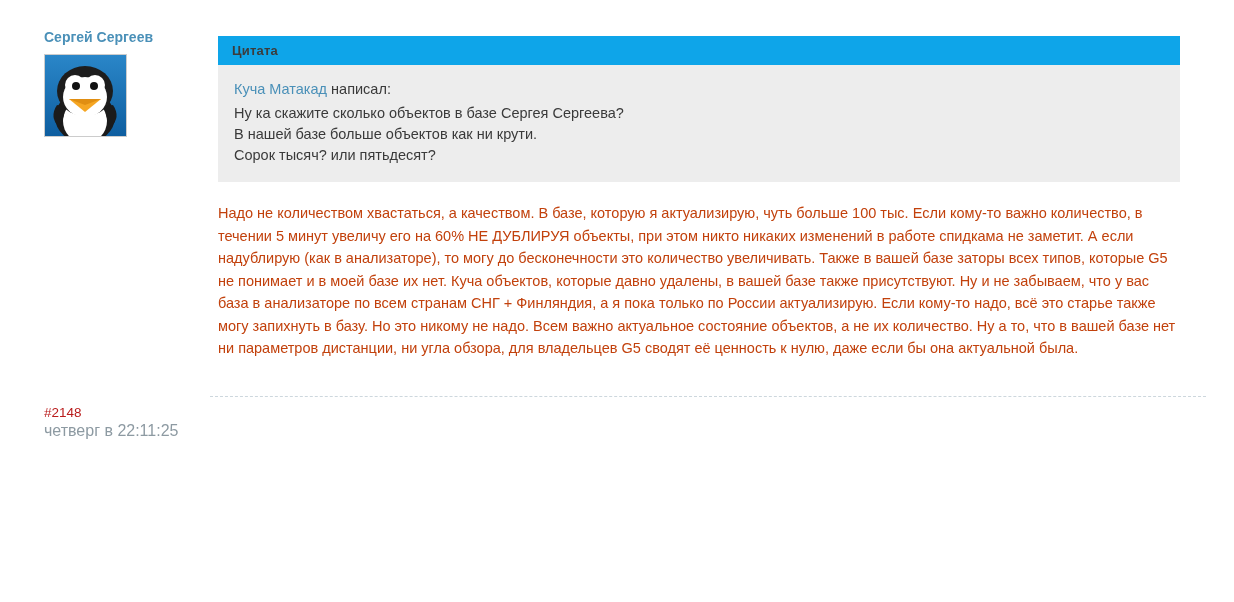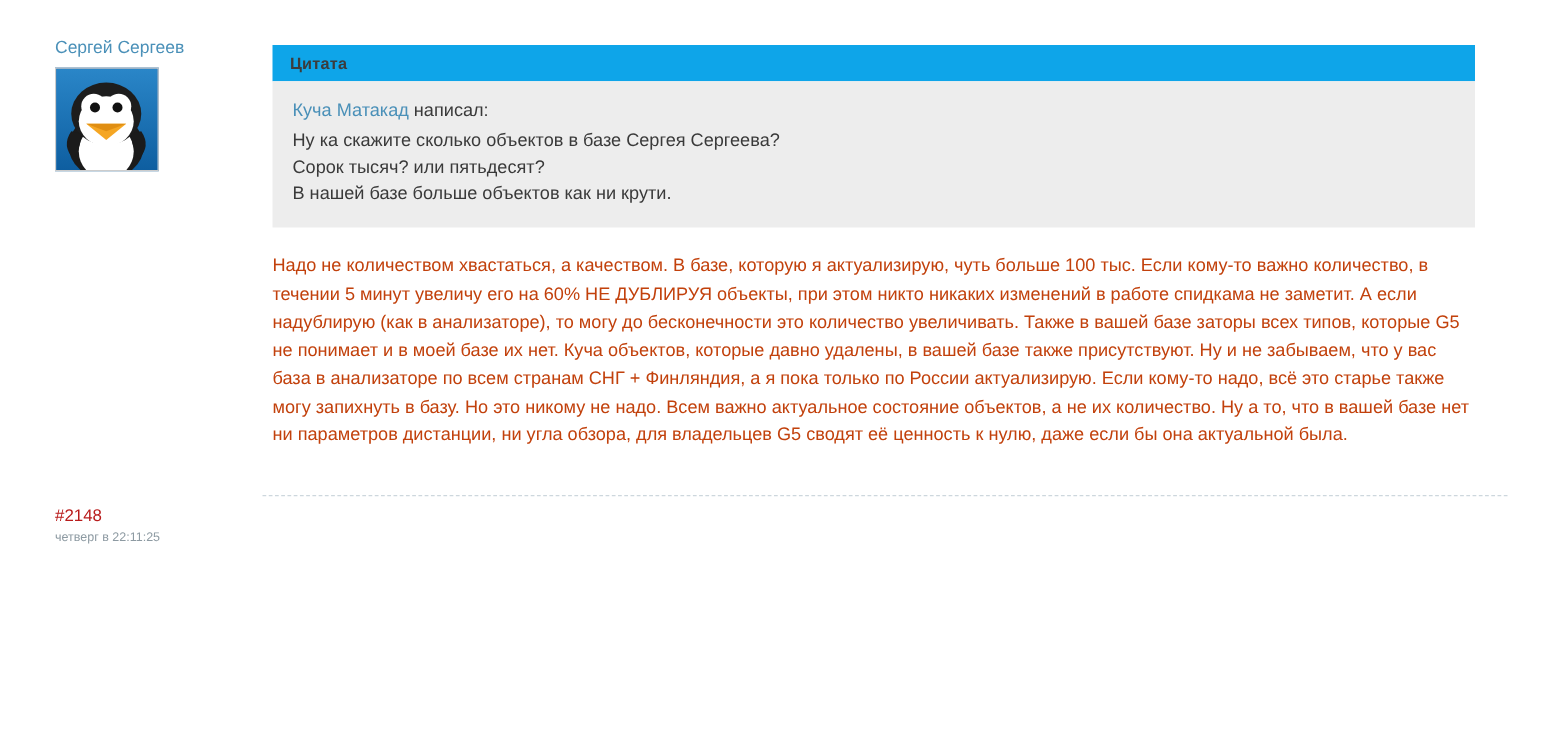--- a/index.html
+++ b/index.html
@@ -36,20 +36,21 @@
     box-sizing: border-box;
   }
 
   .author-name {
     color: #4a90b8;
     font-size: 14px;
     line-height: 18px;
     margin-bottom: 8px;
     display: block;
     text-decoration: none;
+    font-weight: bold;
   }
 
   .avatar {
     width: 83px;
     height: 83px;
     border: 1px solid #cccccc;
     box-sizing: border-box;
     background: #1a6fb5;
     position: relative;
     overflow: hidden;
@@ -123,21 +124,21 @@
   }
   .post-id {
     color: #b91c1c;
     font-size: 13.5px;
     text-decoration: none;
     display: block;
     line-height: 18px;
   }
   .post-date {
     color: #8d9aa2;
-    font-size: 10px;
+    font-size: 16px;
     line-height: 18px;
     display: block;
   }
 
   
   .shout {
     position: absolute;
     left: 210px;
     top: 424px;
     right: 28px;
@@ -195,22 +196,22 @@
 
     <div class="post-body">
 
       <div class="quote">
         <div class="quote-header">Цитата</div>
         <div class="quote-body">
           <div class="quote-attrib">
             <a class="quote-author" href="#">Куча Матакад</a><span> написал:</span>
           </div>
           <div class="quote-line">Ну ка скажите сколько объектов в базе Сергея Сергеева?</div>
+          <div class="quote-line">В нашей базе больше объектов как ни крути.</div>
           <div class="quote-line">Сорок тысяч? или пятьдесят?</div>
-          <div class="quote-line">В нашей базе больше объектов как ни крути.</div>
         </div>
       </div>
 
       <div class="message">Надо не количеством хвастаться, а качеством. В базе, которую я актуализирую, чуть больше 100 тыс. Если кому-то важно количество, в течении 5 минут увеличу его на 60% НЕ ДУБЛИРУЯ объекты, при этом никто никаких изменений в работе спидкама не заметит. А если надублирую (как в анализаторе), то могу до бесконечности это количество увеличивать. Также в вашей базе заторы всех типов, которые G5 не понимает и в моей базе их нет. Куча объектов, которые давно удалены, в вашей базе также присутствуют. Ну и не забываем, что у вас база в анализаторе по всем странам СНГ + Финляндия, а я пока только по России актуализирую. Если кому-то надо, всё это старье также могу запихнуть в базу. Но это никому не надо. Всем важно актуальное состояние объектов, а не их количество. Ну а то, что в вашей базе нет ни параметров дистанции, ни угла обзора, для владельцев G5 сводят её ценность к нулю, даже если бы она актуальной была.</div>
 
     </div>
   </div>
 
   <div class="separator"></div>
 

